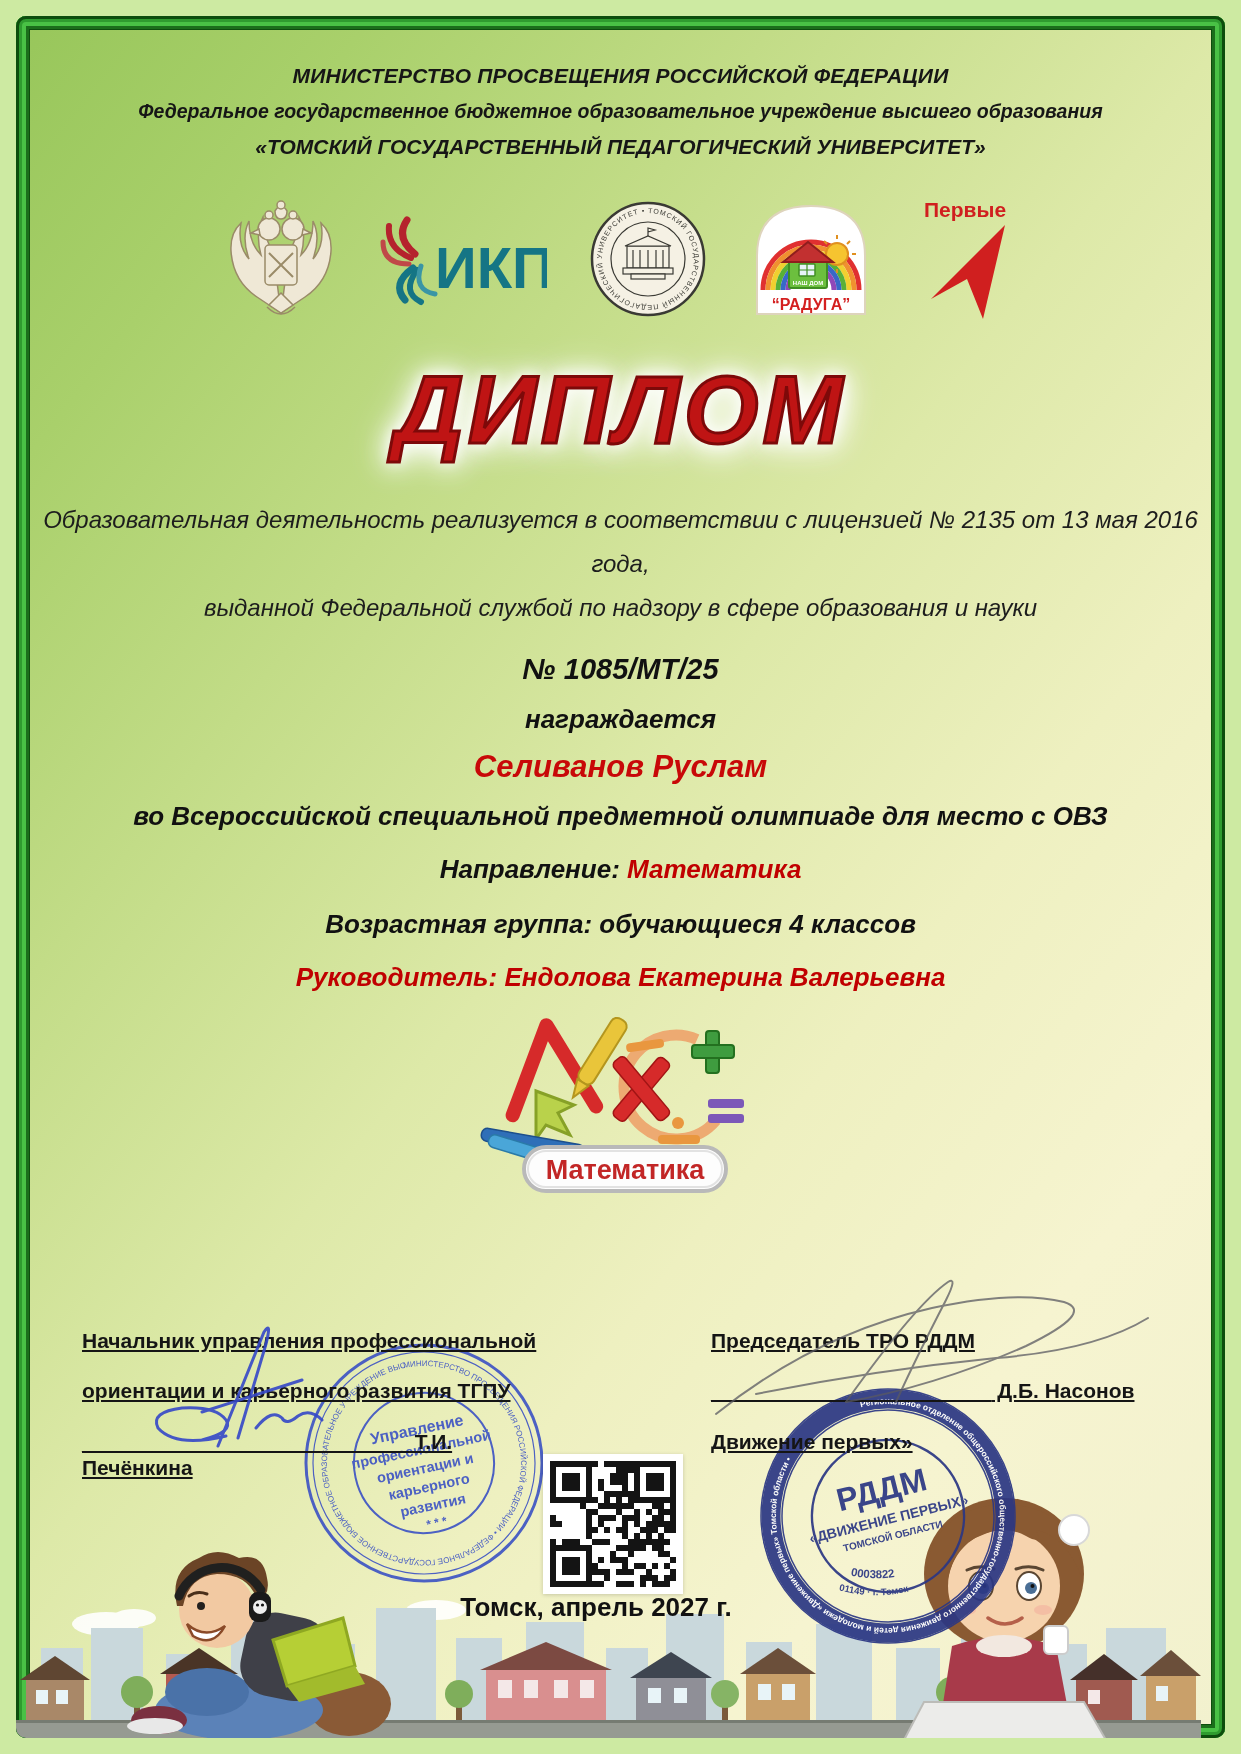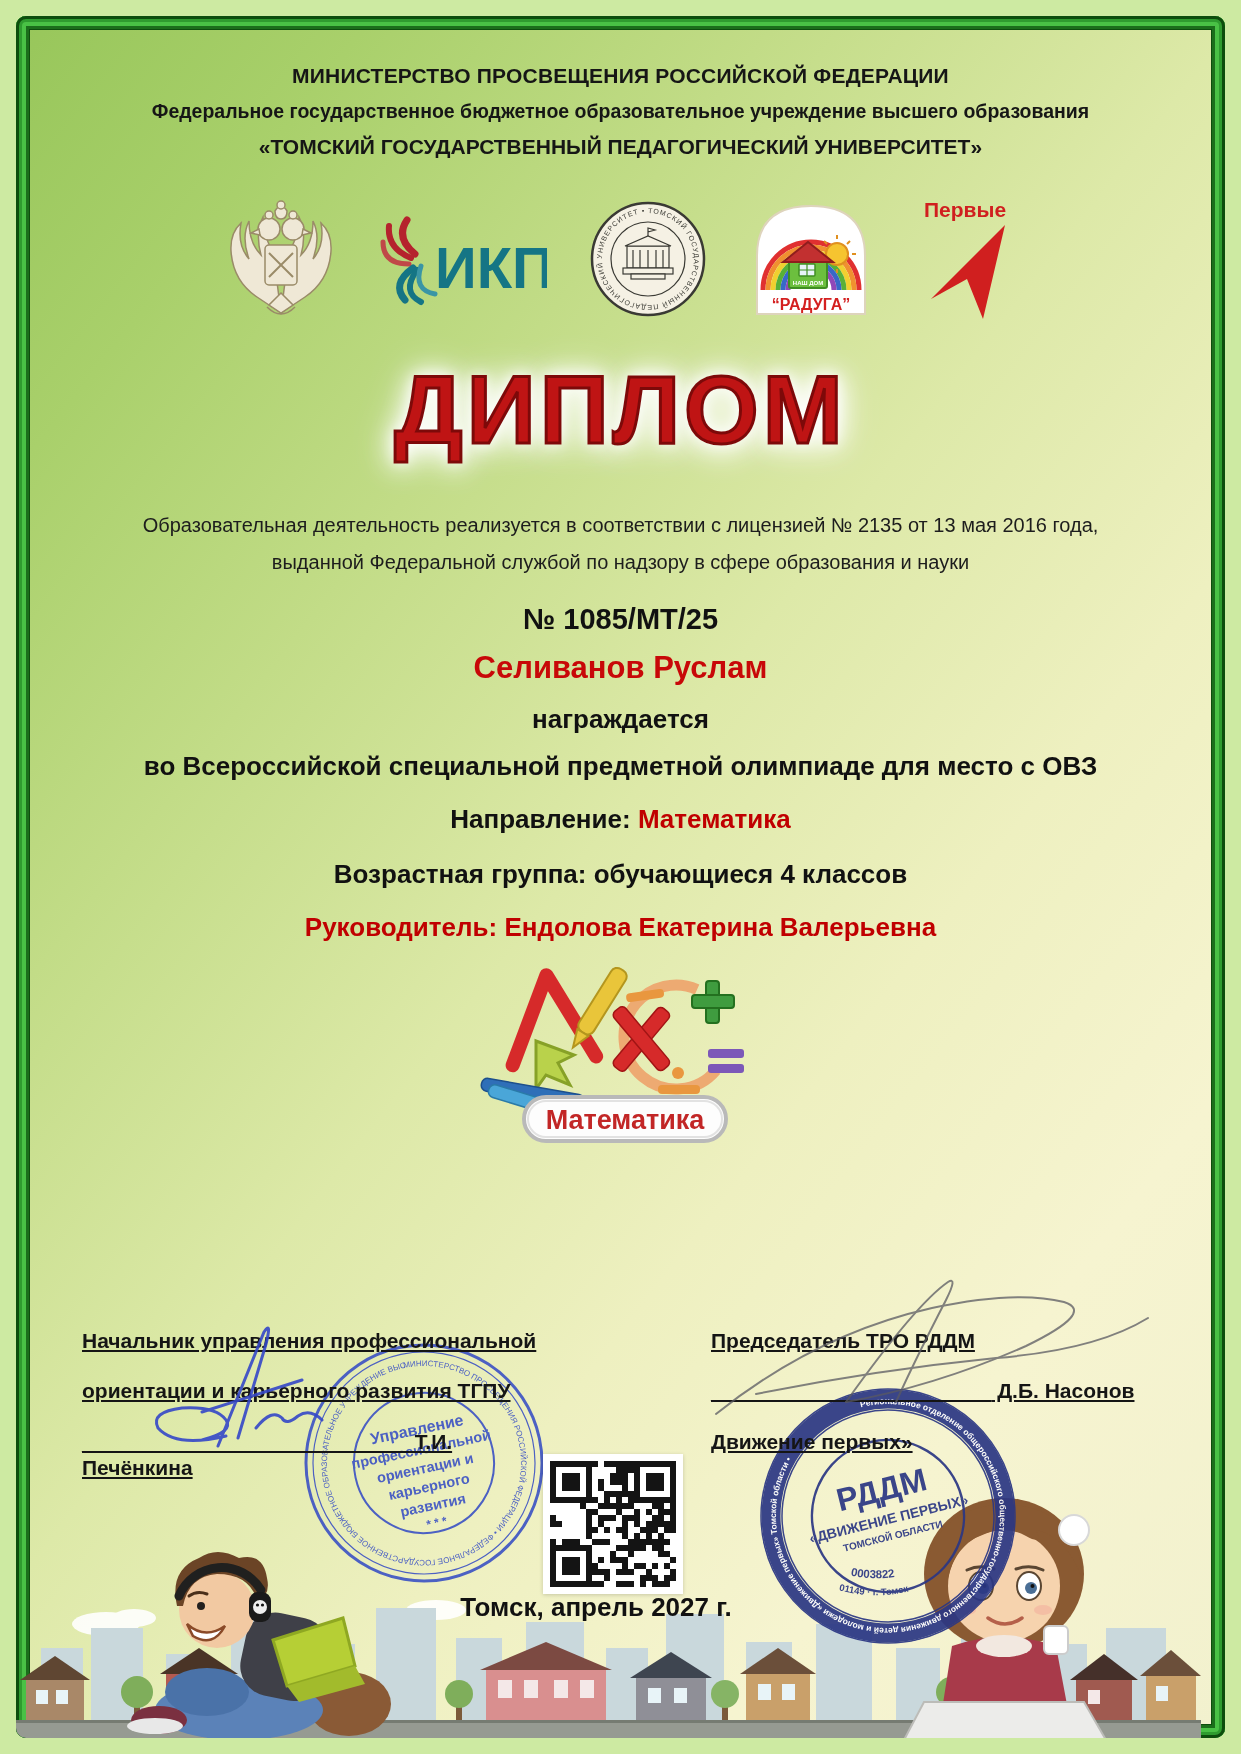--- a/index.html
+++ b/index.html
@@ -3,30 +3,30 @@
 <meta charset="utf-8">
 <style>
   html,body{margin:0;padding:0;}
   body{width:1241px;height:1754px;background:#cdeaa2;font-family:"Liberation Sans",sans-serif;overflow:hidden;}
   .page{position:relative;width:1241px;height:1754px;background:#cdeaa2;}
   .inner{position:absolute;inset:16px;border-radius:10px;
     background:linear-gradient(128deg,#97c65a 0%,#a9d06b 14%,#c2dc87 30%,#dde9a8 48%,#eef0c0 64%,#f6f4d0 80%,#f2f1ce 100%);
     box-shadow:0 0 0 3px #0d4d0d inset,0 0 0 6px #2f9b2f inset,0 0 0 10px #49c145 inset,0 0 0 13px #1b6e1b inset,0 0 0 14px #0d4d0d inset;
     overflow:hidden;}
   .content{position:absolute;inset:14px;overflow:hidden;}
-  .center{text-align:center;}
+  .center{text-align:center;font-style:italic;}
   .hdr1{margin-top:34px;font-size:21px;font-weight:700;color:#161616;letter-spacing:.2px;}
   .hdr2{margin-top:12px;font-size:19.5px;font-weight:700;color:#161616;}
   .hdr3{margin-top:12px;font-size:21px;font-weight:700;color:#161616;}
   .logos{margin-top:30px;height:140px;display:flex;justify-content:center;align-items:center;gap:42px;}
   .logo{flex:0 0 auto;}
   .diplom{margin-top:28px;font-size:96px;line-height:1.1;font-weight:800;color:#bf1414;
     -webkit-text-stroke:3px #7d0909;letter-spacing:4px;
     text-shadow:0 0 14px #ffffff,0 0 26px #ffffff,0 0 40px rgba(255,255,255,.95),0 6px 30px rgba(255,255,255,.9);}
-  .license{margin-top:44px;font-size:20px;font-weight:500;color:#1d1d1d;line-height:1.85;}
+  .license{margin-top:35px;font-size:24px;font-weight:500;color:#1d1d1d;line-height:1.85;}
   .num{margin-top:22px;font-size:29px;font-weight:700;color:#111;}
   .lineb{font-size:26px;font-weight:700;color:#111;}
   .red{color:#c00000;}
   .mt18{margin-top:18px;} .mt16{margin-top:16px;} .mt22{margin-top:22px;} .mt24{margin-top:24px;}
   .recipient{margin-top:14px;font-size:31px;font-weight:700;color:#c80808;}
   .badge{margin:14px auto 0;width:310px;height:188px;position:relative;}
   .sigcol{position:absolute;font-size:21px;font-weight:700;color:#151515;z-index:4;text-decoration:underline;}
   .sig-left{left:66px;top:1312px;width:480px;}
   .sig-right{left:695px;top:1312px;width:430px;}
   .sigrow{margin-bottom:24px;line-height:1.25;}
@@ -129,22 +129,22 @@
    </div>
 
    <div class="center diplom">ДИПЛОМ</div>
 
    <div class="center license">
      <div>Образовательная деятельность реализуется в соответствии с лицензией № 2135 от 13 мая 2016 года,</div>
      <div>выданной Федеральной службой по надзору в сфере образования и науки</div>
    </div>
 
    <div class="center num">№ 1085/МТ/25</div>
+   <div class="center lineb mt18">награждается</div>
    <div class="center recipient">Селиванов Руслам</div>
-   <div class="center lineb mt18">награждается</div>
    <div class="center lineb mt16">во Всероссийской специальной предметной олимпиаде для место с ОВЗ</div>
    <div class="center lineb mt22"><span>Направление: </span><span class="red">Математика</span></div>
    <div class="center lineb mt24">Возрастная группа: обучающиеся 4 классов</div>
    <div class="center lineb red mt22">Руководитель: Ендолова Екатерина Валерьевна</div>
 
    <div class="badge">
     <svg width="310" height="188" viewBox="0 0 310 188">
       <circle cx="210" cy="80" r="52" fill="none" stroke="#edaa72" stroke-width="11" stroke-dasharray="230 96" transform="rotate(40 210 80)"></circle>
       <g transform="rotate(-6 85 62)">
               <path d="M42 104 L85 18 L126 104" fill="none" stroke="#d62a2a" stroke-width="14" stroke-linejoin="round" stroke-linecap="round"></path>

